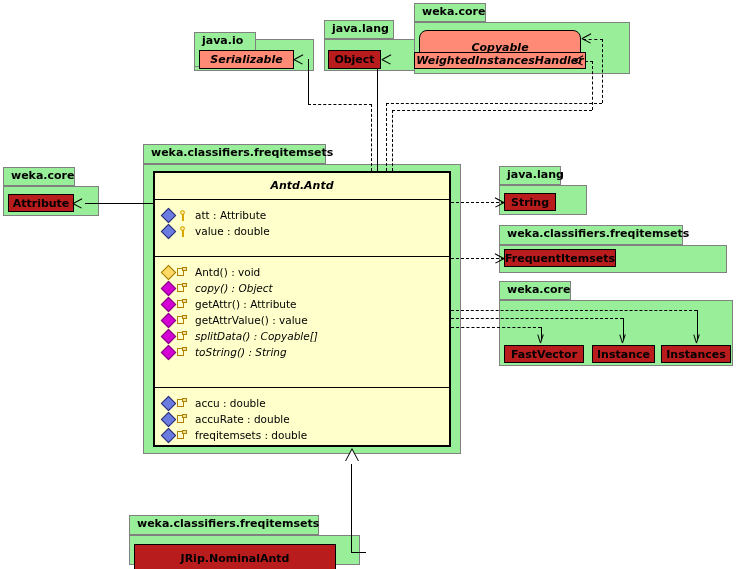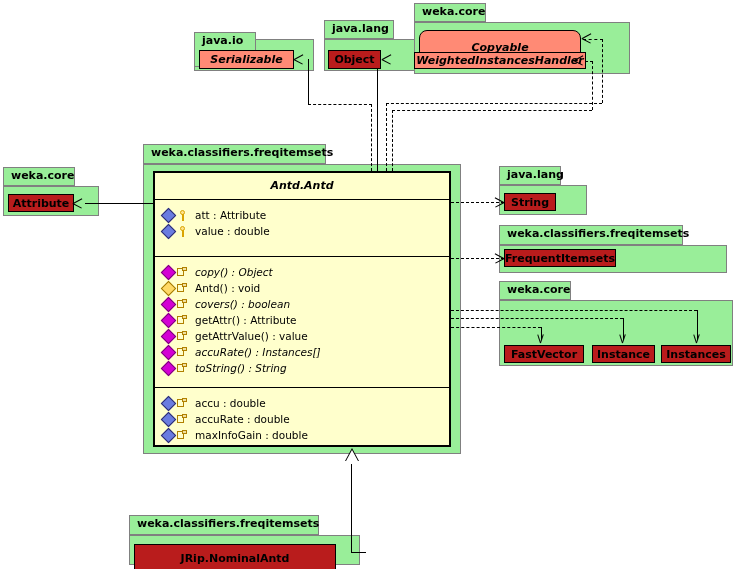--- a/index.html
+++ b/index.html
@@ -154,48 +154,43 @@
       </div>
       <div class="memb">
         <span class="ic dia blue"></span>
         <span class="ic key"></span>
         <span class="txt">value : double</span>
       </div>
     </div>
 
     <div class="sect" style="height:120px;">
       <div class="memb">
+        <span class="ic dia org"></span>
+        <span class="ic meth"></span>
+        <span class="txt">Antd() : void</span>
+      </div>
+      <div class="memb">
         <span class="ic dia mag"></span>
         <span class="ic meth"></span>
         <span class="txt it">copy() : Object</span>
       </div>
       <div class="memb">
-        <span class="ic dia org"></span>
-        <span class="ic meth"></span>
-        <span class="txt">Antd() : void</span>
-      </div>
-      <div class="memb">
-        <span class="ic dia mag"></span>
-        <span class="ic meth"></span>
-        <span class="txt it">covers() : boolean</span>
-      </div>
-      <div class="memb">
         <span class="ic dia mag"></span>
         <span class="ic meth"></span>
         <span class="txt">getAttr() : Attribute</span>
       </div>
       <div class="memb">
         <span class="ic dia mag"></span>
         <span class="ic meth"></span>
         <span class="txt">getAttrValue() : value</span>
       </div>
       <div class="memb">
         <span class="ic dia mag"></span>
         <span class="ic meth"></span>
-        <span class="txt it">accuRate() : Instances[]</span>
+        <span class="txt it">splitData() : Copyable[]</span>
       </div>
       <div class="memb">
         <span class="ic dia mag"></span>
         <span class="ic meth"></span>
         <span class="txt it">toString() : String</span>
       </div>
     </div>
 
     <div class="sect">
       <div class="memb">
@@ -204,21 +199,21 @@
         <span class="txt">accu : double</span>
       </div>
       <div class="memb">
         <span class="ic dia blue"></span>
         <span class="ic meth"></span>
         <span class="txt">accuRate : double</span>
       </div>
       <div class="memb">
         <span class="ic dia blue"></span>
         <span class="ic meth"></span>
-        <span class="txt">maxInfoGain : double</span>
+        <span class="txt">freqitemsets : double</span>
       </div>
     </div>
   </div>
 
   <div class="pkg">
     <div class="pkg-tab" style="left:499px;top:166px;width:62px;height:19px;">java.lang</div>
     <div class="pkg-body" style="left:499px;top:185px;width:88px;height:30px;"></div>
   </div>
   <div class="cls plain" style="left:504px;top:193px;width:52px;height:18px;">String</div>
 

